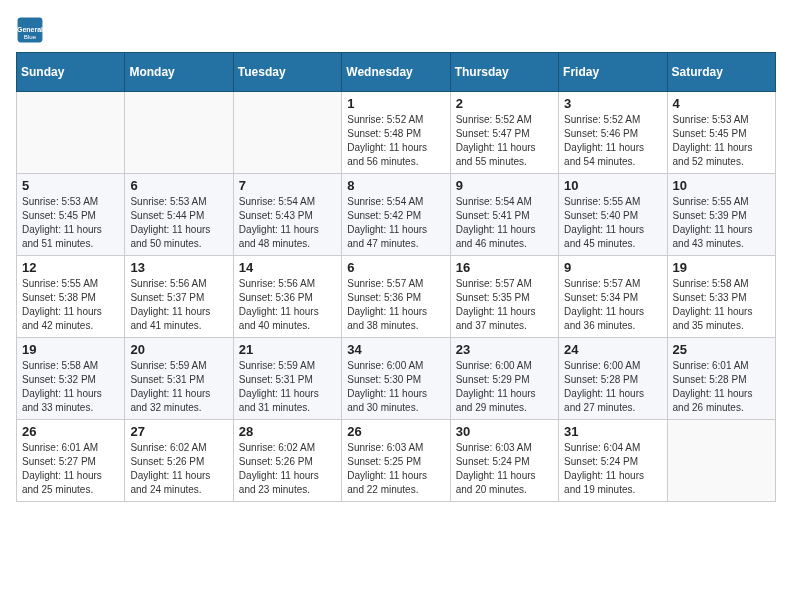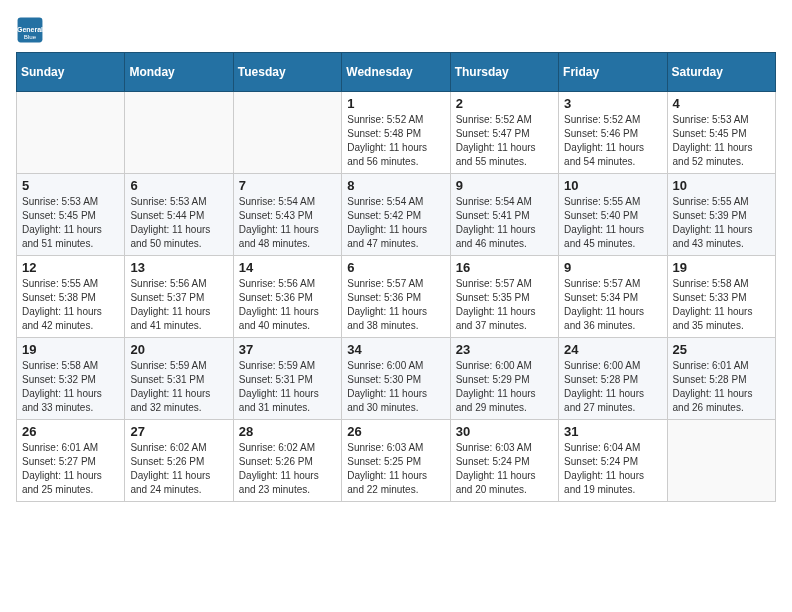--- a/index.html
+++ b/index.html
@@ -205,21 +205,21 @@
       <tr>
         <td>
           <span class="day-number">19</span>
           <div class="day-detail">Sunrise: 5:58 AM<br>Sunset: 5:32 PM<br>Daylight: 11 hours and 33 minutes.</div>
         </td>
         <td>
           <span class="day-number">20</span>
           <div class="day-detail">Sunrise: 5:59 AM<br>Sunset: 5:31 PM<br>Daylight: 11 hours and 32 minutes.</div>
         </td>
         <td>
-          <span class="day-number">37</span>
+          <span class="day-number">21</span>
           <div class="day-detail">Sunrise: 5:59 AM<br>Sunset: 5:31 PM<br>Daylight: 11 hours and 31 minutes.</div>
         </td>
         <td>
           <span class="day-number">34</span>
           <div class="day-detail">Sunrise: 6:00 AM<br>Sunset: 5:30 PM<br>Daylight: 11 hours and 30 minutes.</div>
         </td>
         <td>
           <span class="day-number">23</span>
           <div class="day-detail">Sunrise: 6:00 AM<br>Sunset: 5:29 PM<br>Daylight: 11 hours and 29 minutes.</div>
         </td>

